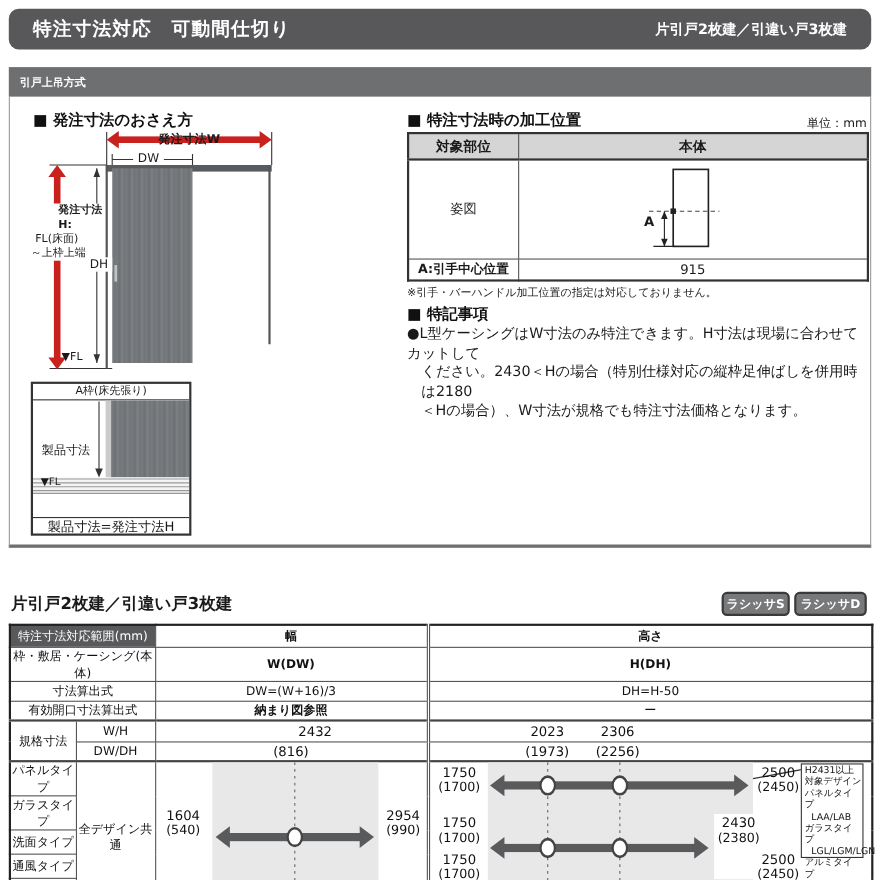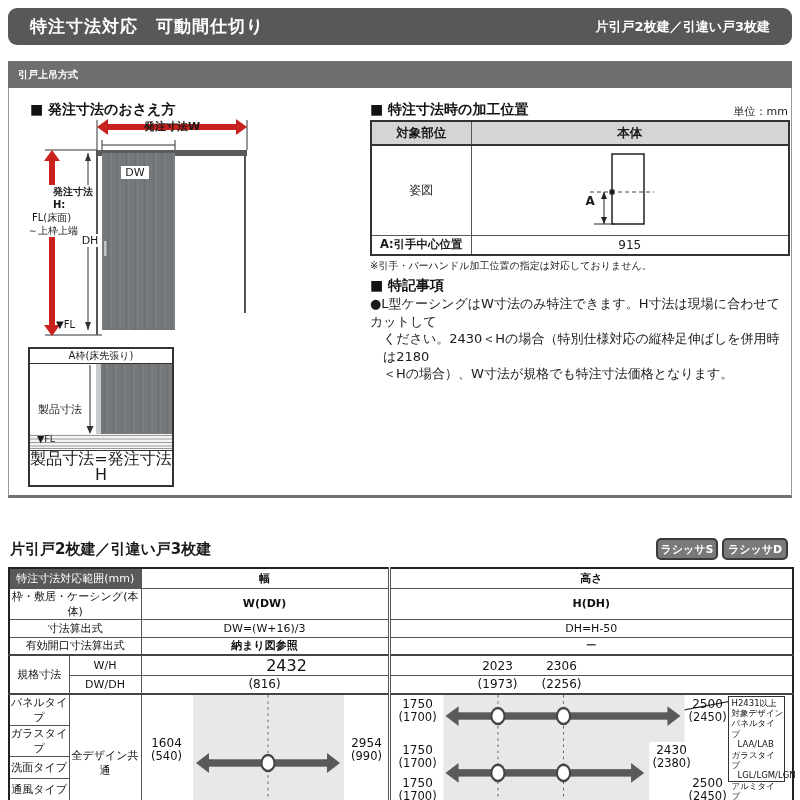--- a/index.html
+++ b/index.html
@@ -53,22 +53,22 @@
   .hnote-box { position:absolute; left:337px; top:1px; width:57px; height:86px; background:#fff;
                border:1.5px solid #333; font-size:8.5px; line-height:10.4px; text-align:left; padding:1px 0 0 3px; }
   .hnote-box .ind { padding-left:6px; }
 
   .lix-btn { position:absolute; height:22px; background:#78797b; border:2px solid #3a3a3a; border-radius:5px;
              color:#fff; font-size:11px; font-weight:bold; display:flex; align-items:center; justify-content:center; }
 
   
   .aframe { left:28px; top:347px; width:146px; height:140px; border:2px solid #333; background:#fff; }
   .aframe .hd { height:15px; border-bottom:1px solid #333; text-align:center; font-size:10px; line-height:14px; }
-  .aframe .ft { position:absolute; left:0; right:0; bottom:0; height:35px; border-top:1.5px solid #333;
-                text-align:center; font-size:16px; line-height:16px; }
+  .aframe .ft { position:absolute; left:0; right:0; bottom:0; height:15px; border-top:1.5px solid #333;
+                text-align:center; font-size:12px; line-height:16px; }
 </style>
 </head>
 <body>
 
 <div id="screen">
 
   <svg width="0" height="0" style="position:absolute">
     <defs>
       <linearGradient id="woodgrad" x1="0" y1="0" x2="1" y2="0" spreadMethod="repeat" gradientUnits="userSpaceOnUse" gradientTransform="scale(9,1)">
         <stop offset="0" stop-color="#787b7e"></stop>
@@ -121,21 +121,21 @@
       <polygon points="27,35 19,46 35,46"></polygon>
       <polygon points="27,221 19,210 35,210"></polygon>
     </g>
 
     <line x1="63" y1="38" x2="63" y2="215" stroke="#333" stroke-width="1"></line>
     <polygon points="63,38 60,46 66,46" fill="#333"></polygon>
     <polygon points="63,215 60,207 66,207" fill="#333"></polygon>
   </svg>
 
   <div class="abs" style="left:120px;top:119px;width:104px;text-align:center;font-size:11px;font-weight:bold;">発注寸法W</div>
-  <div class="abs white-bg" style="left:121px;top:137px;width:28px;text-align:center;font-size:11px;margin-top:29px;">DW</div>
+  <div class="abs white-bg" style="left:121px;top:137px;width:28px;text-align:center;font-size:11px;">DW</div>
   <div class="abs white-bg" style="left:25px;top:185px;width:70px;font-size:10px;line-height:13px;">
     <div style="font-weight:bold;margin-left:28px;">発注寸法H:</div>
     <div style="padding-left:7px;">FL(床面)</div>
     <div style="padding-left:3px;">～上枠上端</div>
   </div>
   <div class="abs white-bg" style="left:78px;top:234px;width:24px;text-align:center;font-size:11px;">DH</div>
   <div class="abs" style="left:56px;top:319px;font-size:10px;">▼FL</div>
 
   <div class="abs aframe">
     <div class="hd">A枠(床先張り)</div>
@@ -229,21 +229,21 @@
       <td class="formula dbl">DH=H-50</td>
     </tr>
     <tr style="height:18px;">
       <td colspan="2" class="lab">有効開口寸法算出式</td>
       <td class="mid-bold">納まり図参照</td>
       <td class="dbl">ー</td>
     </tr>
     <tr class="std-top" style="height:19px;">
       <td rowspan="2" class="lab">規格寸法</td>
       <td class="lab">W/H</td>
-      <td style="font-size:16px;padding-left:44px;">2432</td>
+      <td style="font-size:12px;padding-left:44px;">2432</td>
       <td class="cell-rel dbl">
         <span class="stdval" style="left:86px;">2023</span>
         <span class="stdval" style="left:150px;">2306</span>
       </td>
     </tr>
     <tr style="height:18px;">
       <td class="lab">DW/DH</td>
       <td style="font-size:12px;">(816)</td>
       <td class="cell-rel dbl">
         <span class="stdval" style="left:86px;">(1973)</span>

